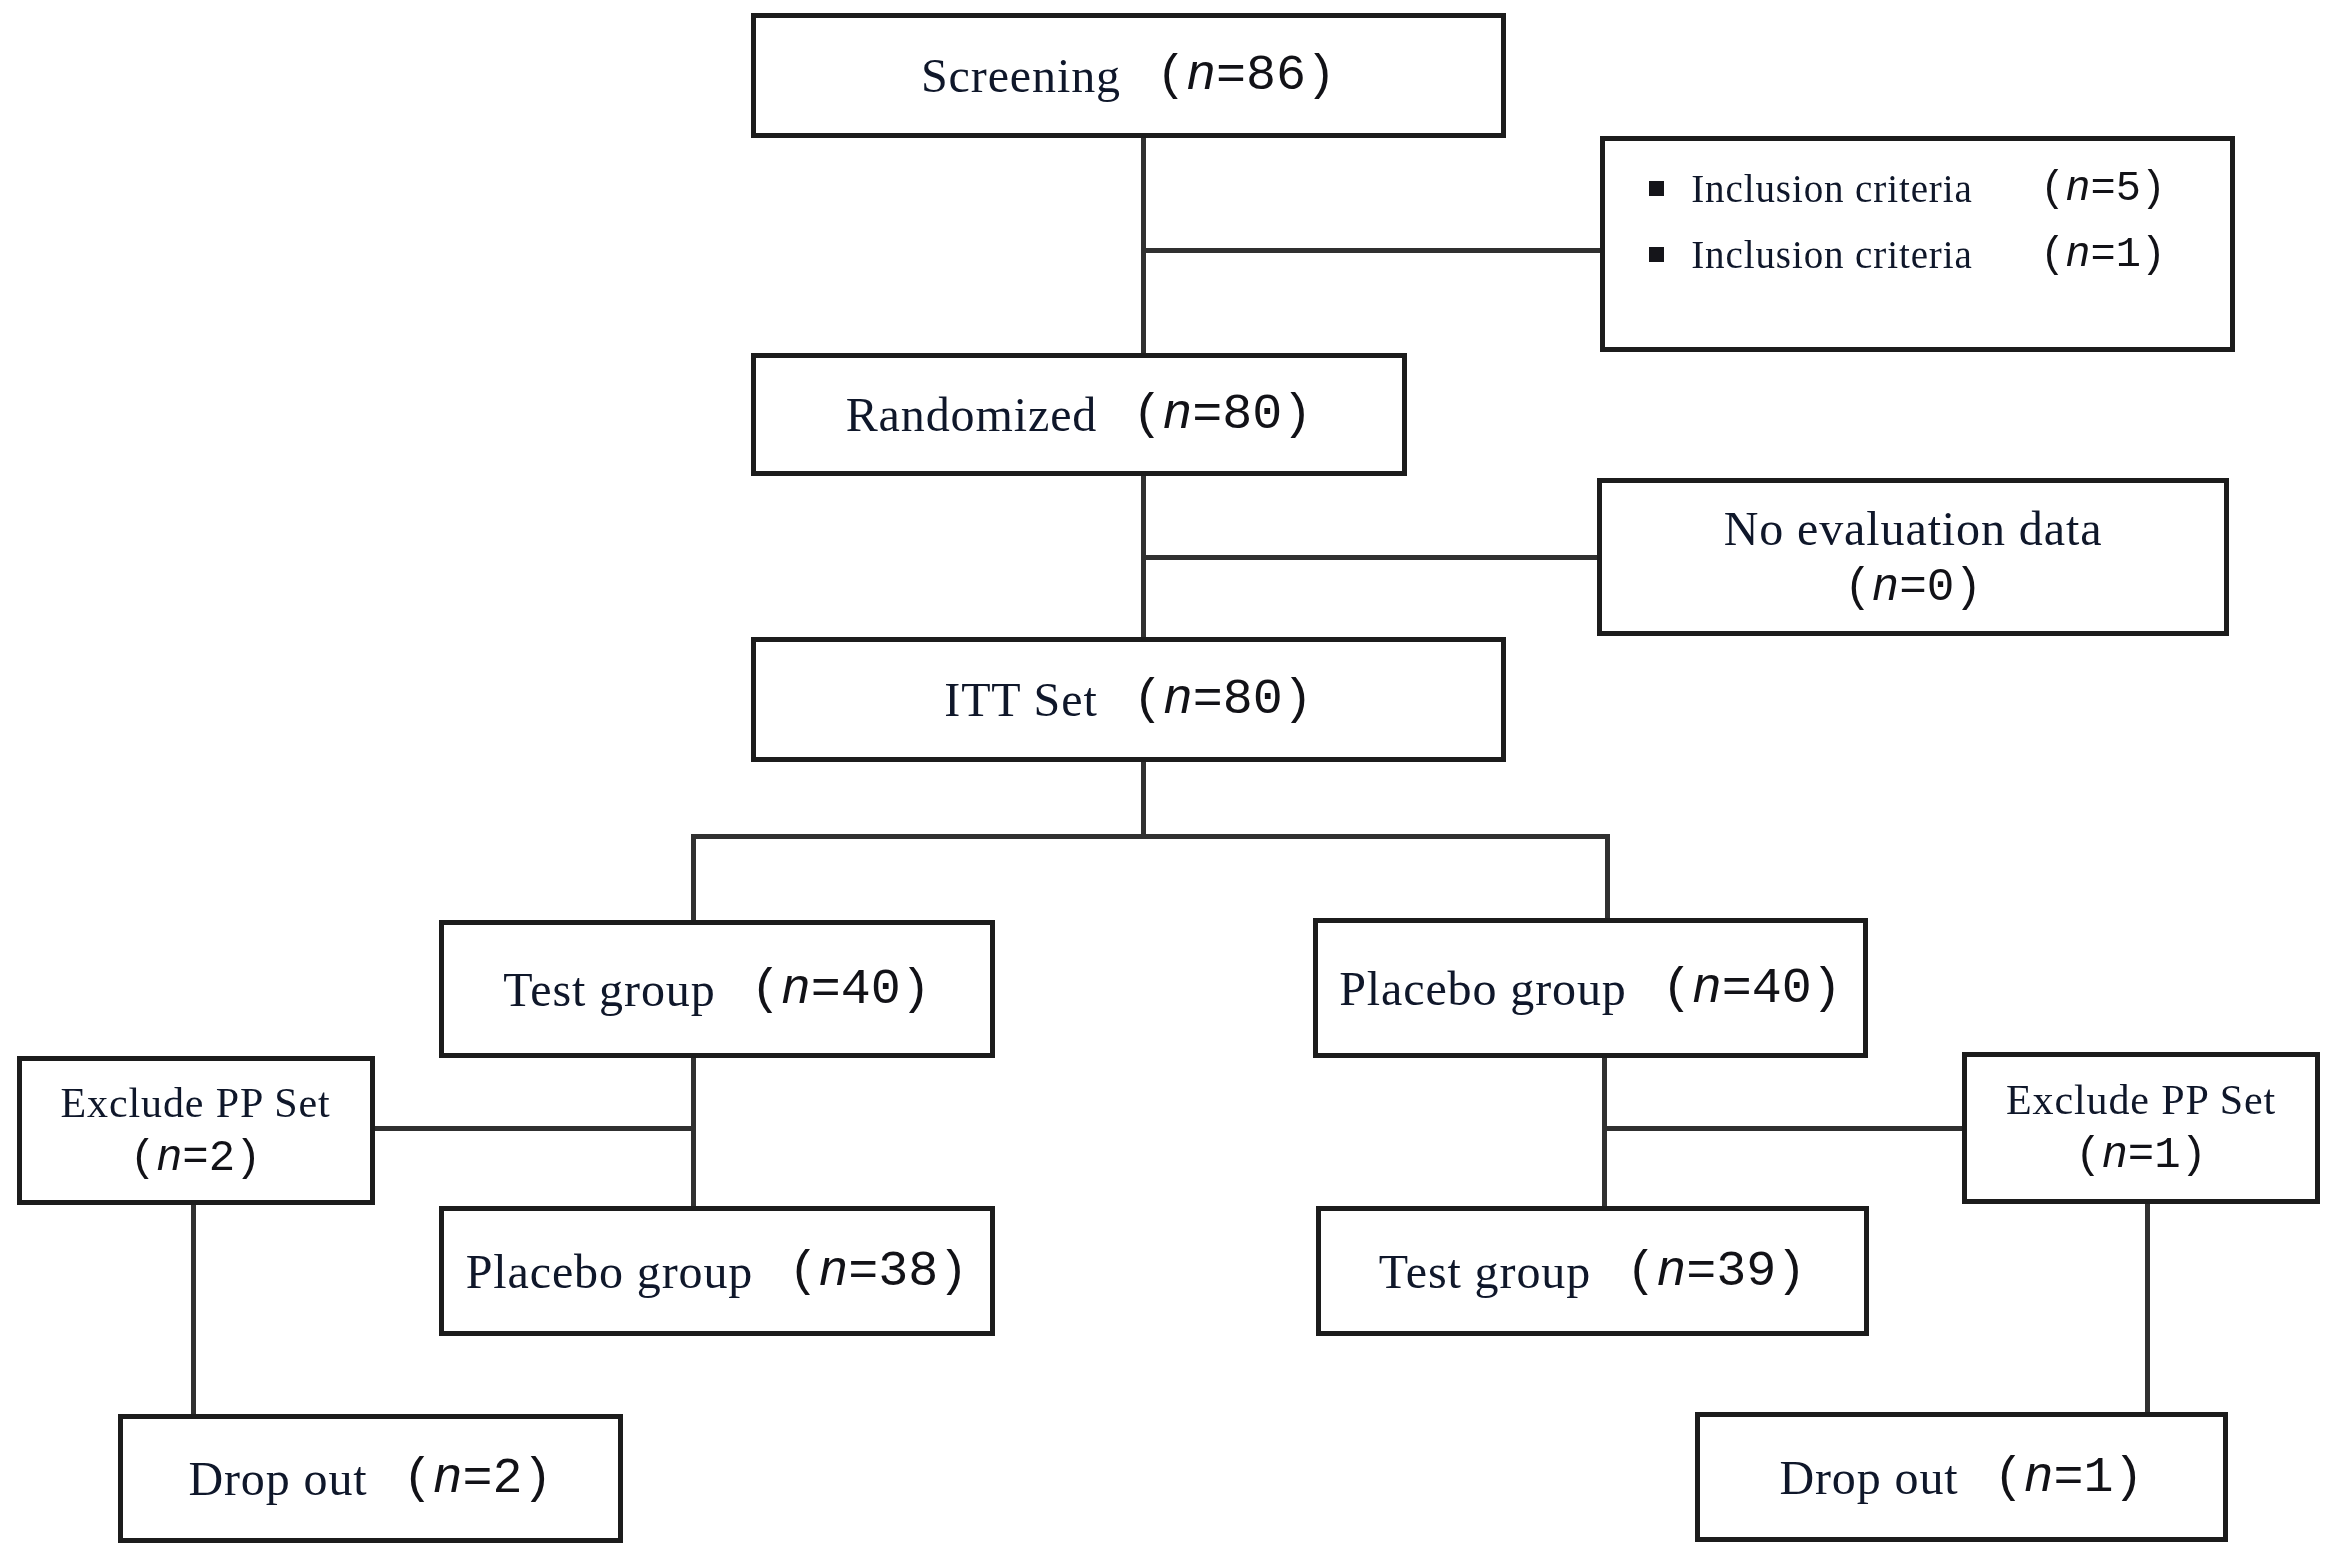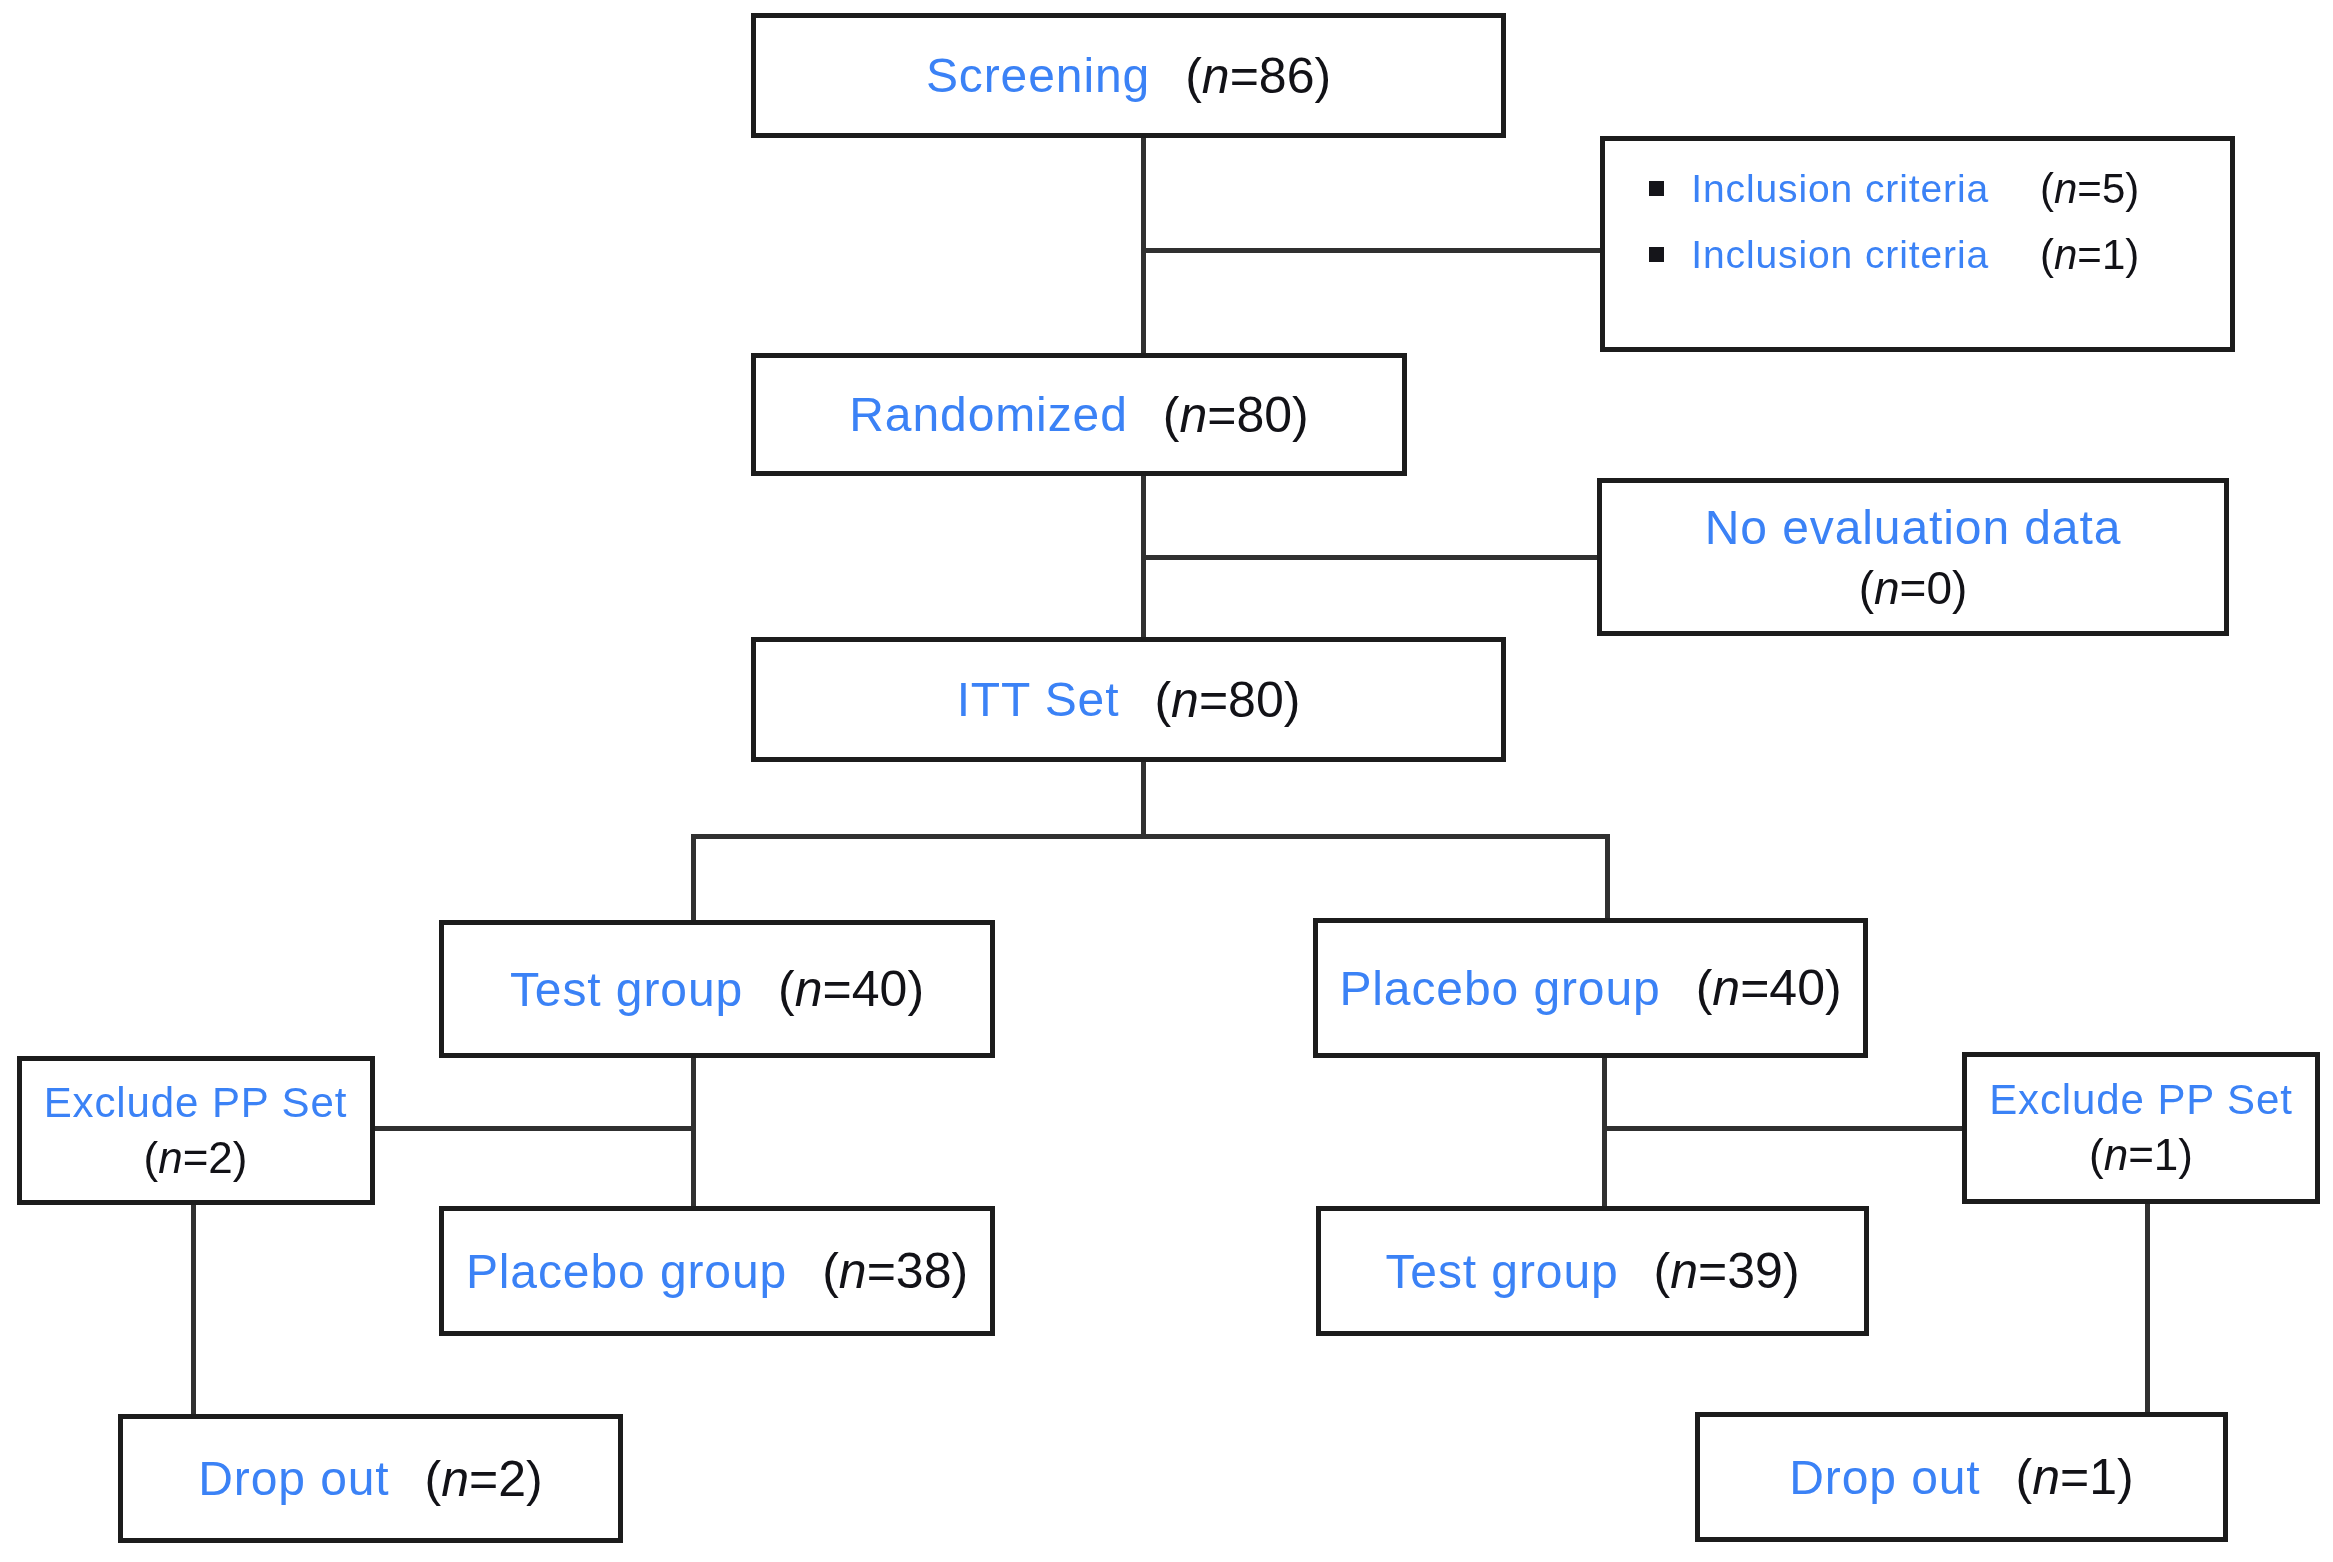--- a/index.html
+++ b/index.html
@@ -19,27 +19,28 @@
     position: absolute;
     background: #ffffff;
     border: 5.5px solid #1c1c1c;
     box-sizing: border-box;
     display: flex;
     align-items: center;
     justify-content: center;
     z-index: 2;
   }
   .lbl {
-    color: #3b82f6;
+    color: #0f172a;
     font-size: 48px;
     letter-spacing: 0.9px;
     white-space: nowrap;
+    font-family: Liberation Serif, serif;
   }
   .nval {
-    font-family: Liberation Sans, sans-serif;
+    font-family: Liberation Mono, monospace;
     font-size: 50px;
     color: #121217;
     margin-left: 35px;
     white-space: nowrap;
   }
   .nval i { font-style: italic; }
   .two { flex-direction: column; gap: 6px; }
   .two .nval { margin-left: 0; }
   .two .lbl { font-size: 44px; }
   .two .nval { font-size: 46px; text-align: right; }

